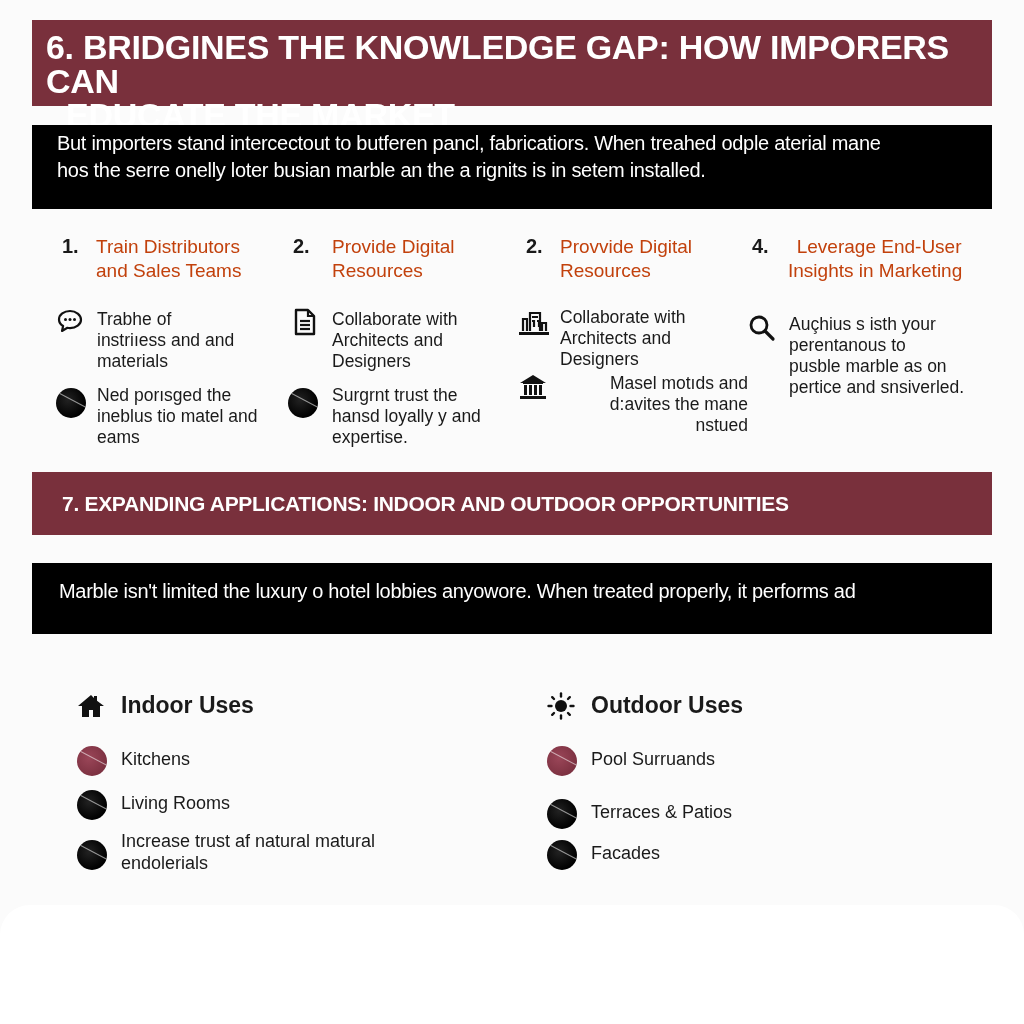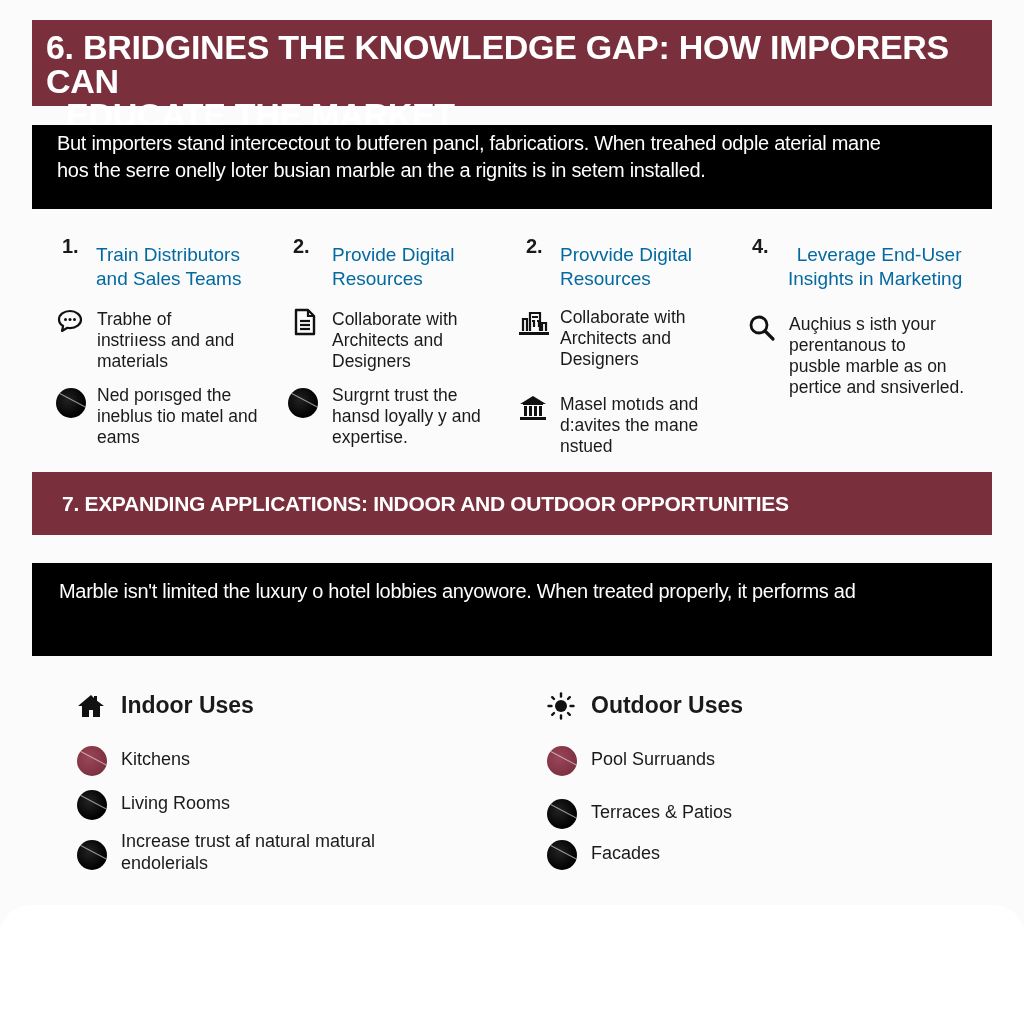--- a/index.html
+++ b/index.html
@@ -27,27 +27,27 @@
 
     .black-box {
       position: absolute; left: 32px; width: 960px;
       background: #000000;
       color: #ffffff;
       font-size: 20px;
       line-height: 27px;
       letter-spacing: -0.3px;
     }
     .intro-6 { top: 125px; height: 84px; padding: 5px 25px; }
-    .intro-7 { top: 563px; height: 93px; padding: 15px 27px; }
+    .intro-7 { top: 563px; height: 71px; padding: 15px 27px; }
 
     .steps { position: absolute; top: 232px; left: 0; width: 1024px; height: 220px; }
     .step { position: absolute; top: 0; width: 230px; }
     .step-head { position: relative; height: 60px; }
     .step-num { position: absolute; left: 0; top: 3px; font-size: 20px; font-weight: bold; }
-    .step-title { position: absolute; top: 11px; font-size: 19px; line-height: 24px; color: #0369a1; }
+    .step-title { position: absolute; top: 3px; font-size: 19px; line-height: 24px; color: #c2410c; }
     .sub {
       position: relative; margin-top: 16px;
       font-size: 17.5px; line-height: 21px; color: #1a1a1a;
     }
     .sub .ico { position: absolute; left: 0; top: 0; width: 30px; height: 30px; }
     .sub .txt { display: block; }
 
     .marble {
       display: inline-block; width: 30px; height: 30px; border-radius: 50%;
       background: radial-gradient(circle at 40% 40%, #222 0%, #000 70%);
@@ -160,21 +160,21 @@
         <span class="ico" style="left:0; top:2px;">
           <svg width="32" height="28" viewBox="0 0 32 28">
               <path d="M5 22V10h4v12M12 22V4h10v18M14 8h6M14 12h2v6M19 12h2v6M24 22v-8h4v8" fill="none" stroke="#111" stroke-width="2.2"></path>
               <rect x="1" y="23" width="30" height="3" fill="#111"></rect>
             </svg>
         </span>
         <span class="txt">Collaborate with</span>
         <span class="txt">Architects and</span>
         <span class="txt">Designers</span>
       </div>
-      <div class="sub" style="padding-left:42px; margin-top:24px;">
+      <div class="sub" style="padding-left:42px; margin-top:3px;text-align:right;">
         <span class="ico" style="left:0; top:0;">
           <svg width="30" height="28" viewBox="0 0 30 28">
               <path d="M15 2L2 10h26z" fill="#111"></path>
               <rect x="5" y="8" width="20" height="3" fill="#111"></rect>
               <rect x="6" y="12" width="3" height="10" fill="#111"></rect>
               <rect x="11" y="12" width="3" height="10" fill="#111"></rect>
               <rect x="16" y="12" width="3" height="10" fill="#111"></rect>
               <rect x="21" y="12" width="3" height="10" fill="#111"></rect>
               <rect x="2" y="23" width="26" height="3" fill="#111"></rect>
             </svg>

